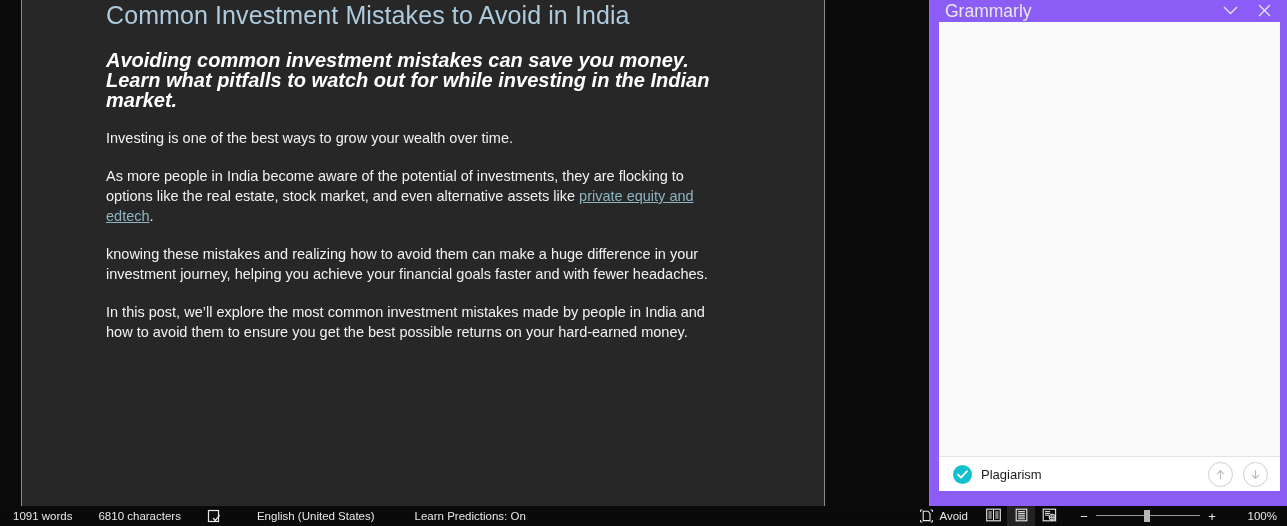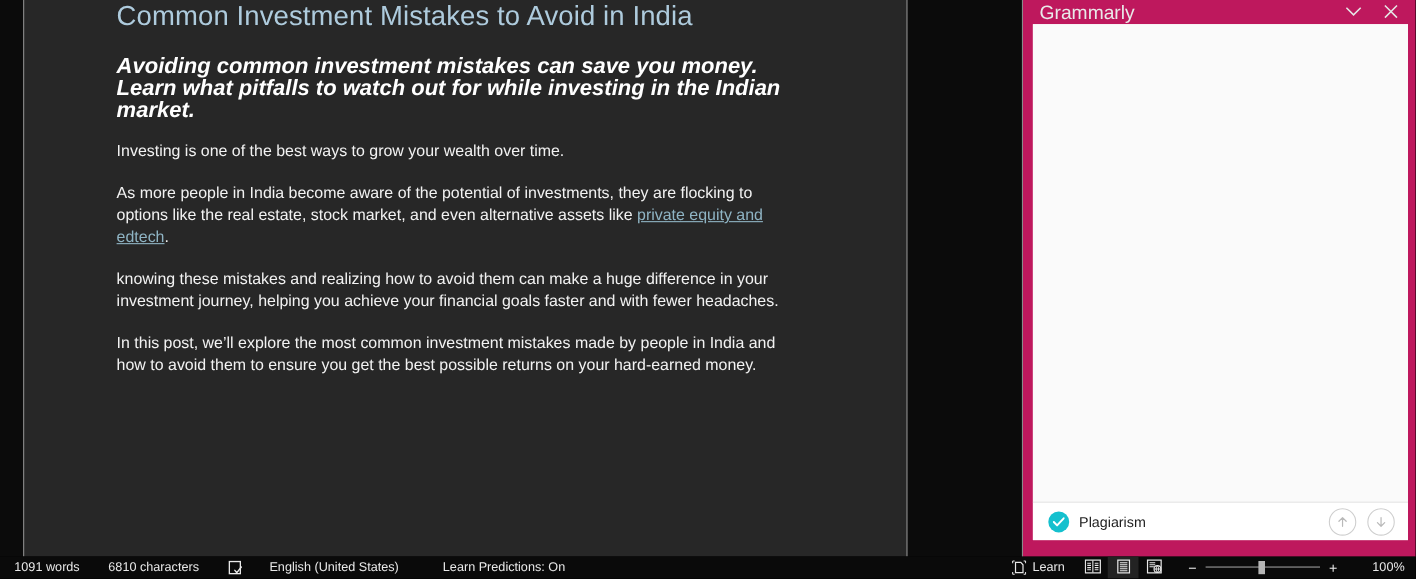--- a/index.html
+++ b/index.html
@@ -85,21 +85,21 @@
     width: 1px; height: 506px;
     background: #8a8a8a;
   }
 
   
   #grammarly-pane {
     position: absolute;
     left: 930px; top: 0;
     width: 357px;
     height: 506px;
-    background: #be185d;
+    background: #8b5cf6;
   }
   #grammarly-header {
     position: relative;
     height: 22px;
     display: flex;
     align-items: center;
     padding-left: 15px;
   }
   #grammarly-title {
     color: #e9e9e9;
@@ -187,21 +187,21 @@
     align-items: center;
     height: 20px;
     padding: 0 7px;
     white-space: nowrap;
     cursor: default;
   }
   .sb-item.clickable { cursor: pointer; }
   #sb-words { margin-left: 6px; }
   #sb-chars { margin-left: 12px; }
   #sb-proofing { margin-left: 14px; padding: 0 5px; }
-  #sb-language { margin-left: 12px; }
+  #sb-language { margin-left: 24px; }
   #sb-predictions { margin-left: 26px; }
   #sb-spacer { flex: 1 1 auto; }
   #sb-focus { margin-right: 4px; }
   .view-btn {
     width: 28px; height: 20px;
     display: flex;
     align-items: center;
     justify-content: center;
     cursor: pointer;
   }
@@ -340,21 +340,21 @@
 
     <span id="sb-spacer"></span>
 
     <span class="sb-item clickable" id="sb-focus">
       <span style="display:inline-flex;margin-right:6px;">
         <svg width="13" height="14" viewBox="0 0 13 14" aria-hidden="true">
           <path d="M3.2 2.2 L8 2.2 L10 4.4 L10 11.6 L3.2 11.6 Z" fill="none" stroke="#e8e8e8" stroke-width="1.1"></path>
           <path d="M0.6 1 L0.6 3 M0.6 1 L2.4 1 M12.4 1 L12.4 3 M12.4 1 L10.6 1 M0.6 13 L0.6 11 M0.6 13 L2.4 13 M12.4 13 L12.4 11 M12.4 13 L10.6 13" fill="none" stroke="#e8e8e8" stroke-width="1"></path>
         </svg>
       </span>
-      <span>Learn</span>
+      <span>Avoid</span>
     </span>
 
     <span class="view-btn">
       <span>
         <svg width="15" height="14" viewBox="0 0 15 14" aria-hidden="true">
           <rect x="0.7" y="1.2" width="13.6" height="11.6" fill="none" stroke="#e8e8e8" stroke-width="1.1"></rect>
           <path d="M7.5 1.6 L7.5 12.4" stroke="#e8e8e8" stroke-width="1"></path>
           <path d="M2.4 4 L5.8 4 M2.4 6 L5.8 6 M2.4 8 L5.8 8 M2.4 10 L5.8 10 M9.2 4 L12.6 4 M9.2 6 L12.6 6 M9.2 8 L12.6 8 M9.2 10 L12.6 10" stroke="#e8e8e8" stroke-width="1"></path>
         </svg>
       </span>

